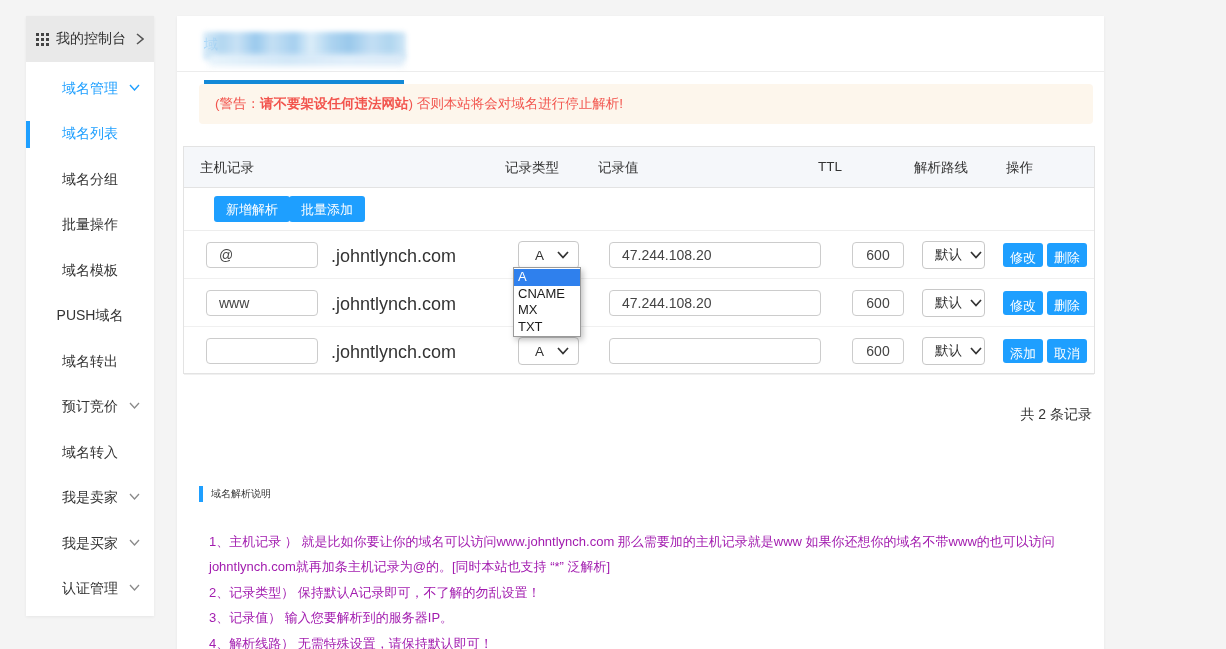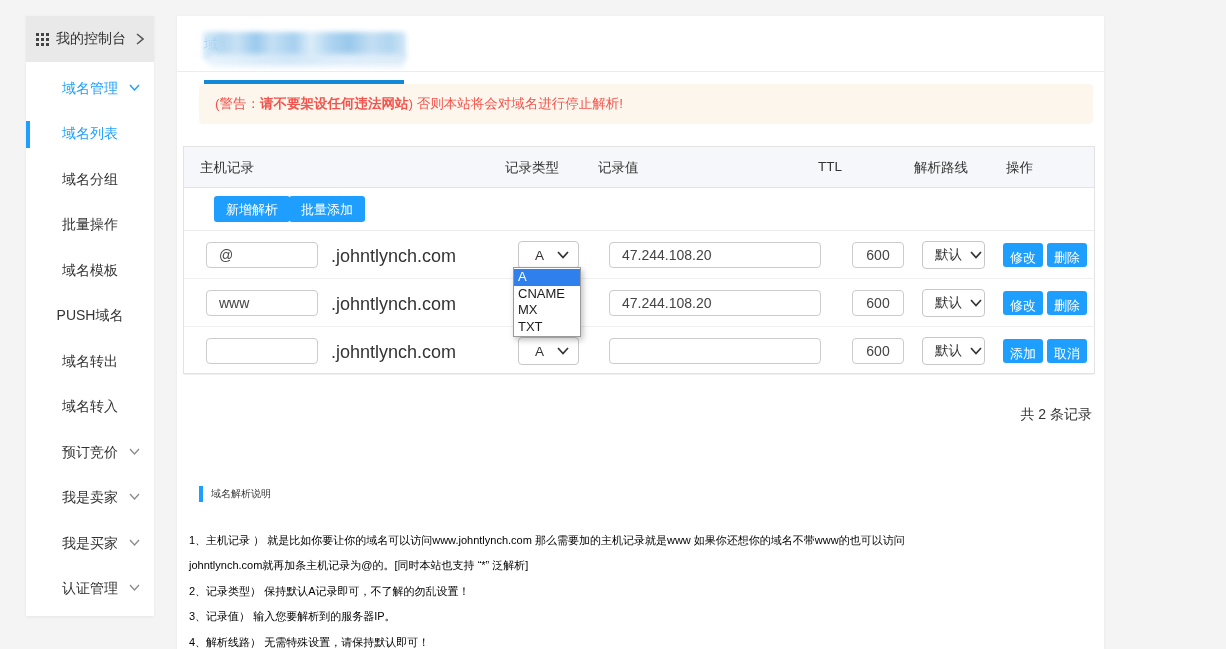--- a/index.html
+++ b/index.html
@@ -87,21 +87,21 @@
   .dropdown .opt { height:16.5px; line-height:16.5px; font-size:13px; padding-left:4px;
     color:#1b1b1b; cursor:pointer; white-space:nowrap; }
   .dropdown .opt.selected { background:#2f80ed; color:#fff; }
 
   .total { position:absolute; top:390px; right:12px; font-size:14px; color:#333; }
 
   
   .help-title { position:absolute; left:22px; top:470px; font-size:10px; color:#333;
     display:flex; align-items:center; }
   .help-title::before { content:""; width:4px; height:16px; background:#1e9fff; margin-right:8px; }
-  .help-line { position:absolute; left:12px; width:880px; font-size:11px; color:#000000; }
+  .help-line { position:absolute; left:32px; width:880px; font-size:13px; color:#a21caf; }
   .hl-0 { top:517px; } .hl-1 { top:542px; } .hl-2 { top:568px; } .hl-3 { top:593px; } .hl-4 { top:619px; }
 </style>
 </head>
 <body>
 
 <div class="sidebar">
   <div class="side-head">
     <span class="grid-icon">
         <i></i>
         <i></i>
@@ -140,30 +140,30 @@
     </div>
     <div class="side-item">
       <span class="lab">域名模板</span>
     </div>
     <div class="side-item">
       <span class="lab">PUSH域名</span>
     </div>
     <div class="side-item">
       <span class="lab">域名转出</span>
     </div>
-    <div class="side-item">
-      <span class="lab">域名转入</span>
-    </div>
     <div class="side-item group">
       <span class="lab">预订竞价</span>
       <span class="chev">
         <svg class="cv" width="11" height="7" viewBox="0 0 11 7">
             <polyline points="1,1 5.5,6 10,1" fill="none" stroke="#8a8a8a" stroke-width="1.3"></polyline>
           </svg>
       </span>
+    </div>
+    <div class="side-item">
+      <span class="lab">域名转入</span>
     </div>
     <div class="side-item group">
       <span class="lab">我是卖家</span>
       <span class="chev">
         <svg class="cv" width="11" height="7" viewBox="0 0 11 7">
             <polyline points="1,1 5.5,6 10,1" fill="none" stroke="#8a8a8a" stroke-width="1.3"></polyline>
           </svg>
       </span>
     </div>
     <div class="side-item group">

